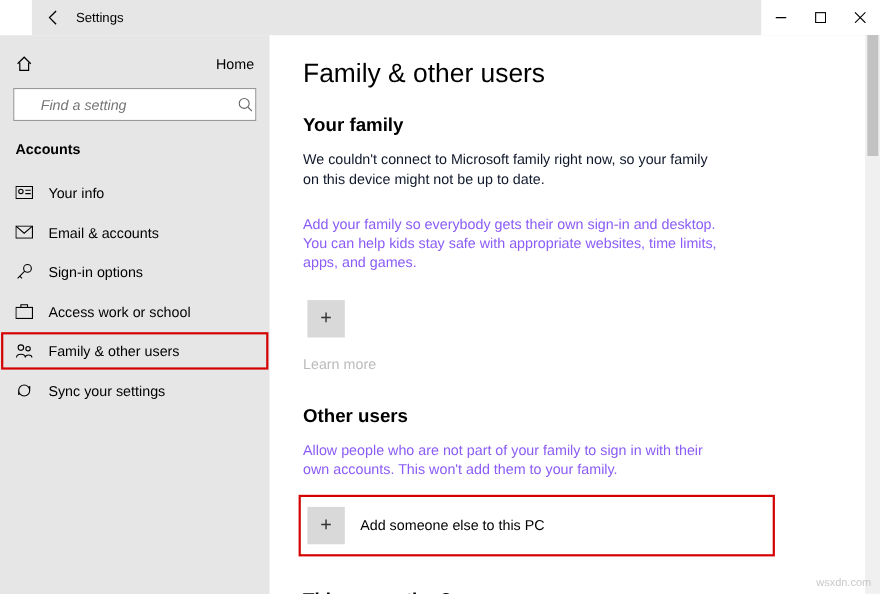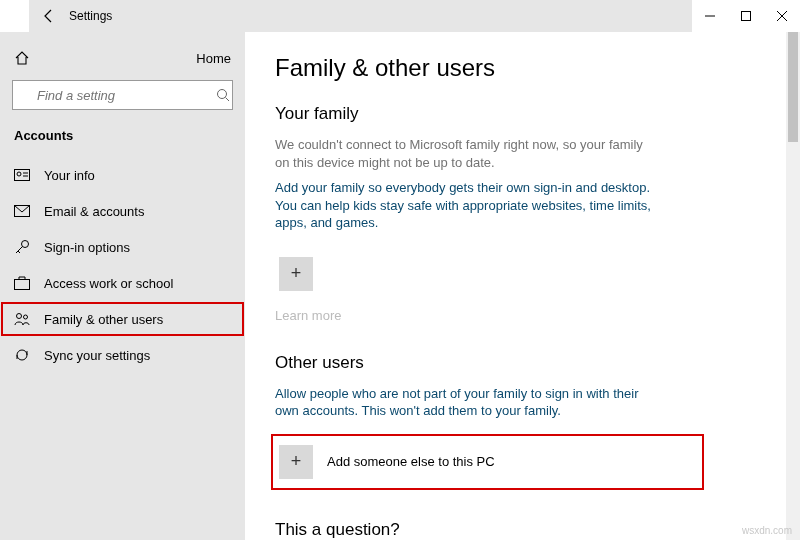--- a/index.html
+++ b/index.html
@@ -92,23 +92,23 @@
       width: 14px; height: 100%;
       background: #f0f0f0;
     }
     .scrollbar-thumb {
       position: absolute;
       top: 0; left: 2px;
       width: 10px; height: 110px;
       background: #c2c2c2;
     }
     h1 { font-size: 24px; font-weight: 400; margin-bottom: 22px; }
-    h2 { font-size: 17px; font-weight: 400; margin-bottom: 12px; margin-top: 4px; }
-    .error-text { color: #737373; font-size: 13px; margin-bottom: 8px; max-width: 370px; line-height: 1.35; }
-    .desc { font-size: 13px; color: #0c4a6e; margin-bottom: 18px; max-width: 380px; line-height: 1.35; }
+    h2 { font-size: 17px; font-weight: 700; margin-bottom: 12px; margin-top: 4px; }
+    .error-text { color: #0f172a; font-size: 13px; margin-bottom: 24px; max-width: 370px; line-height: 1.35; }
+    .desc { font-size: 13px; color: #8b5cf6; margin-bottom: 18px; max-width: 380px; line-height: 1.35; }
     .add-row {
       display: flex;
       align-items: center;
       height: 48px;
       gap: 14px;
     }
     .add-row.highlighted {
       outline: 2px solid #d40000;
       outline-offset: 2px;
       width: 425px;

